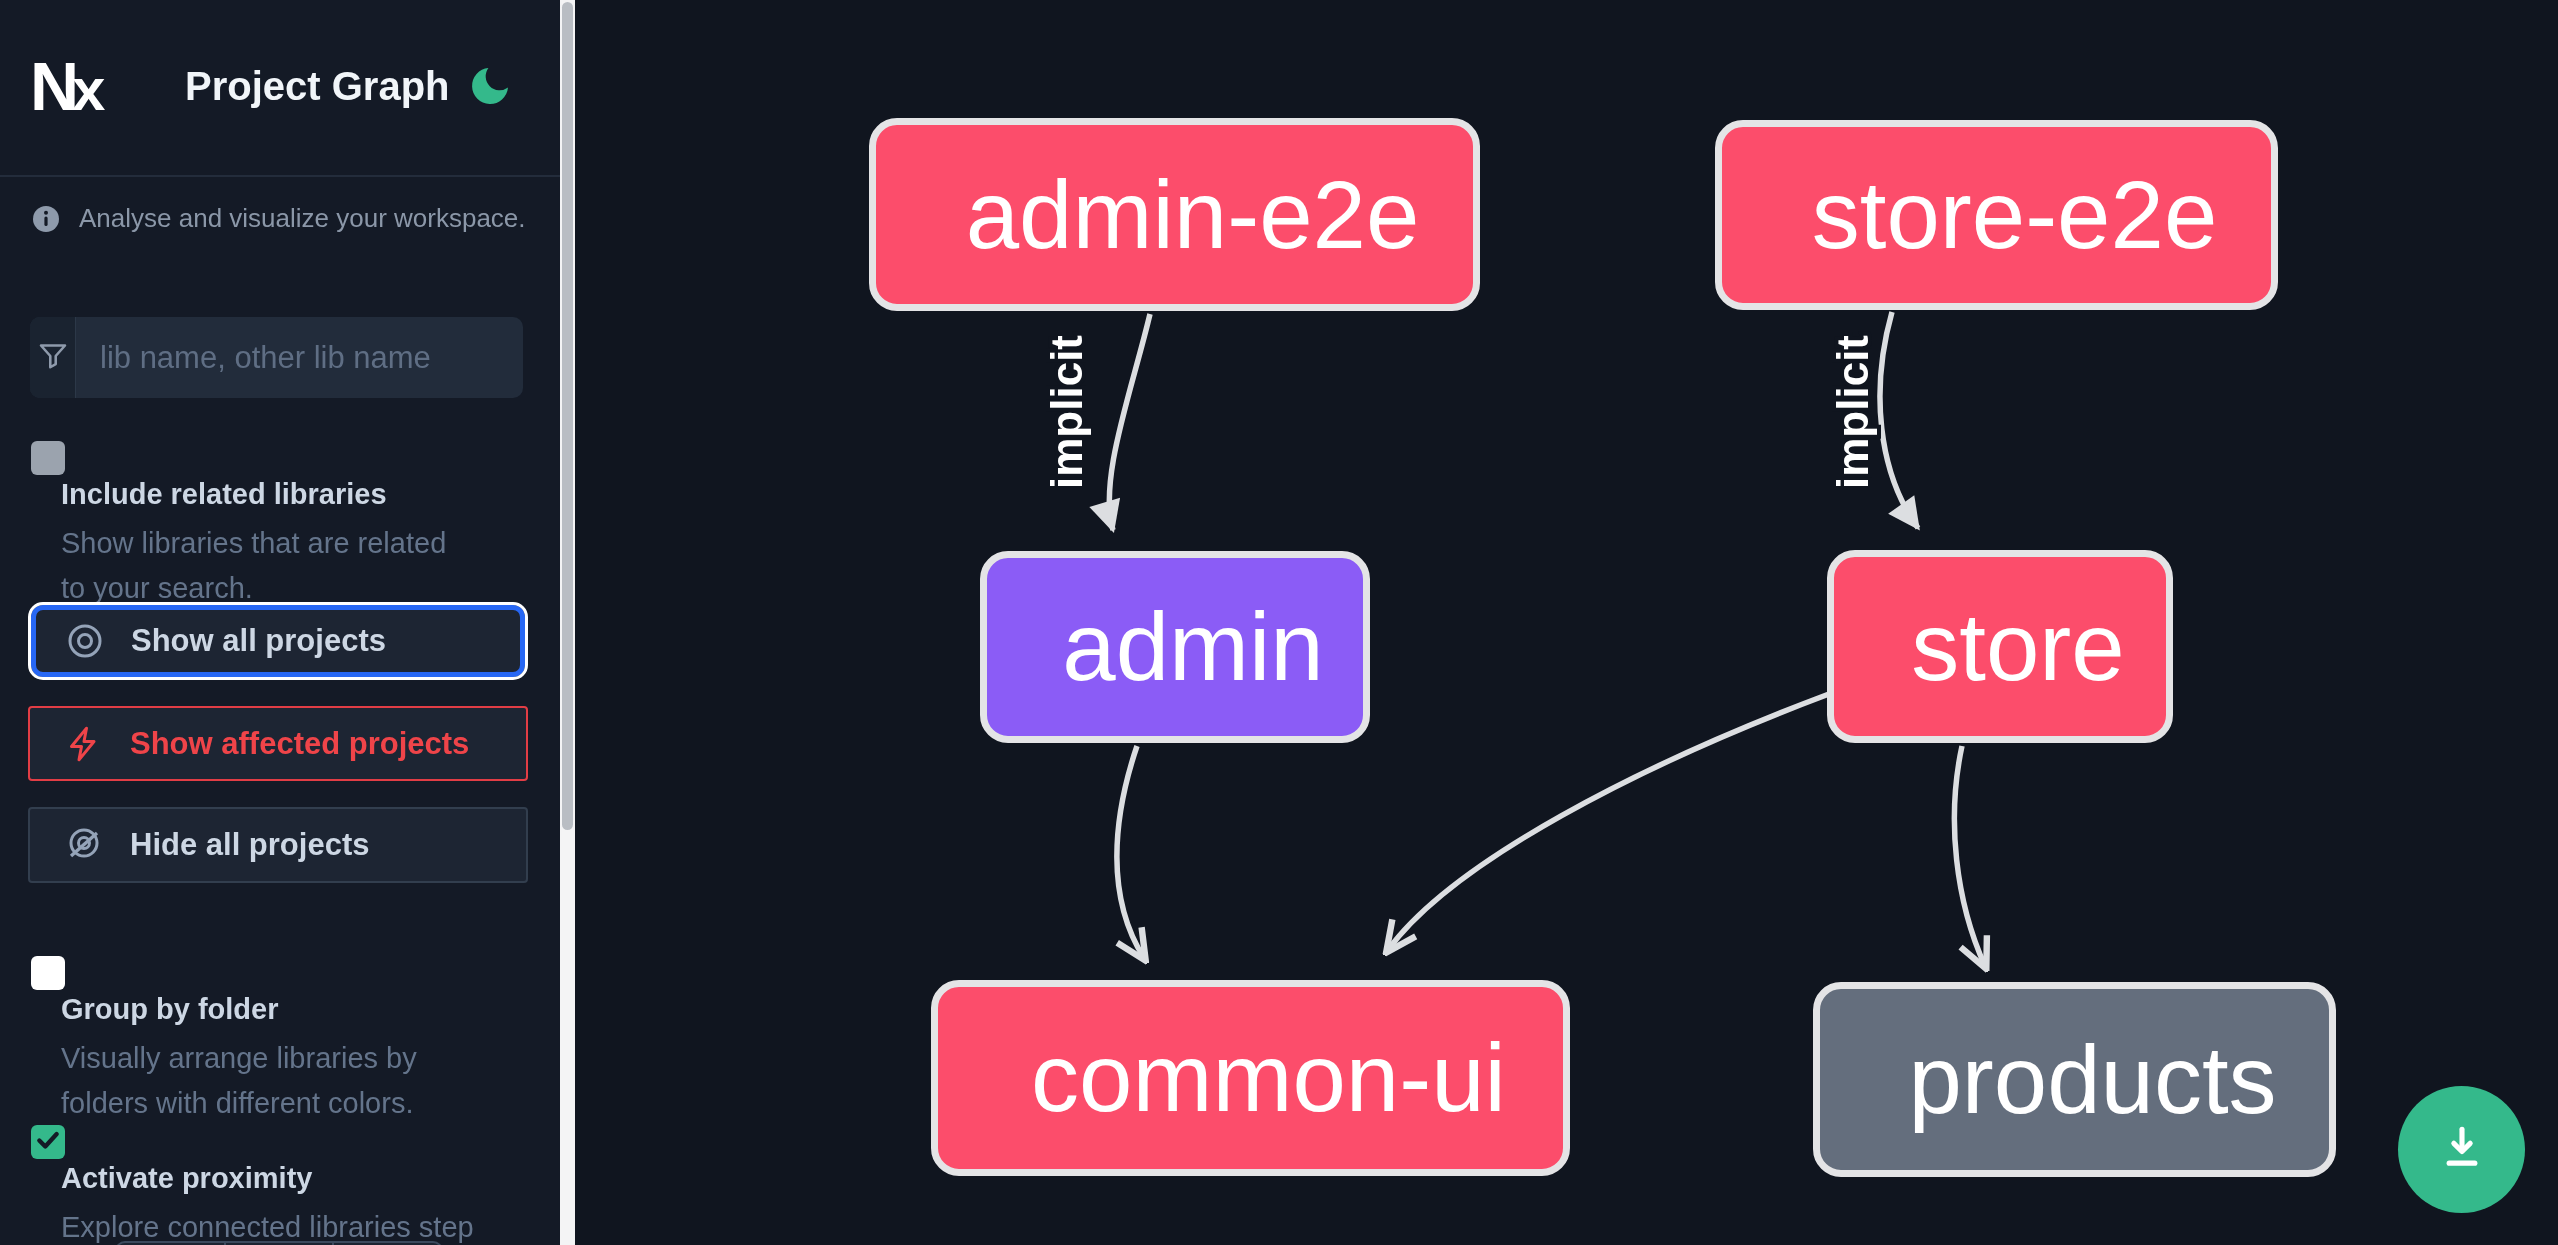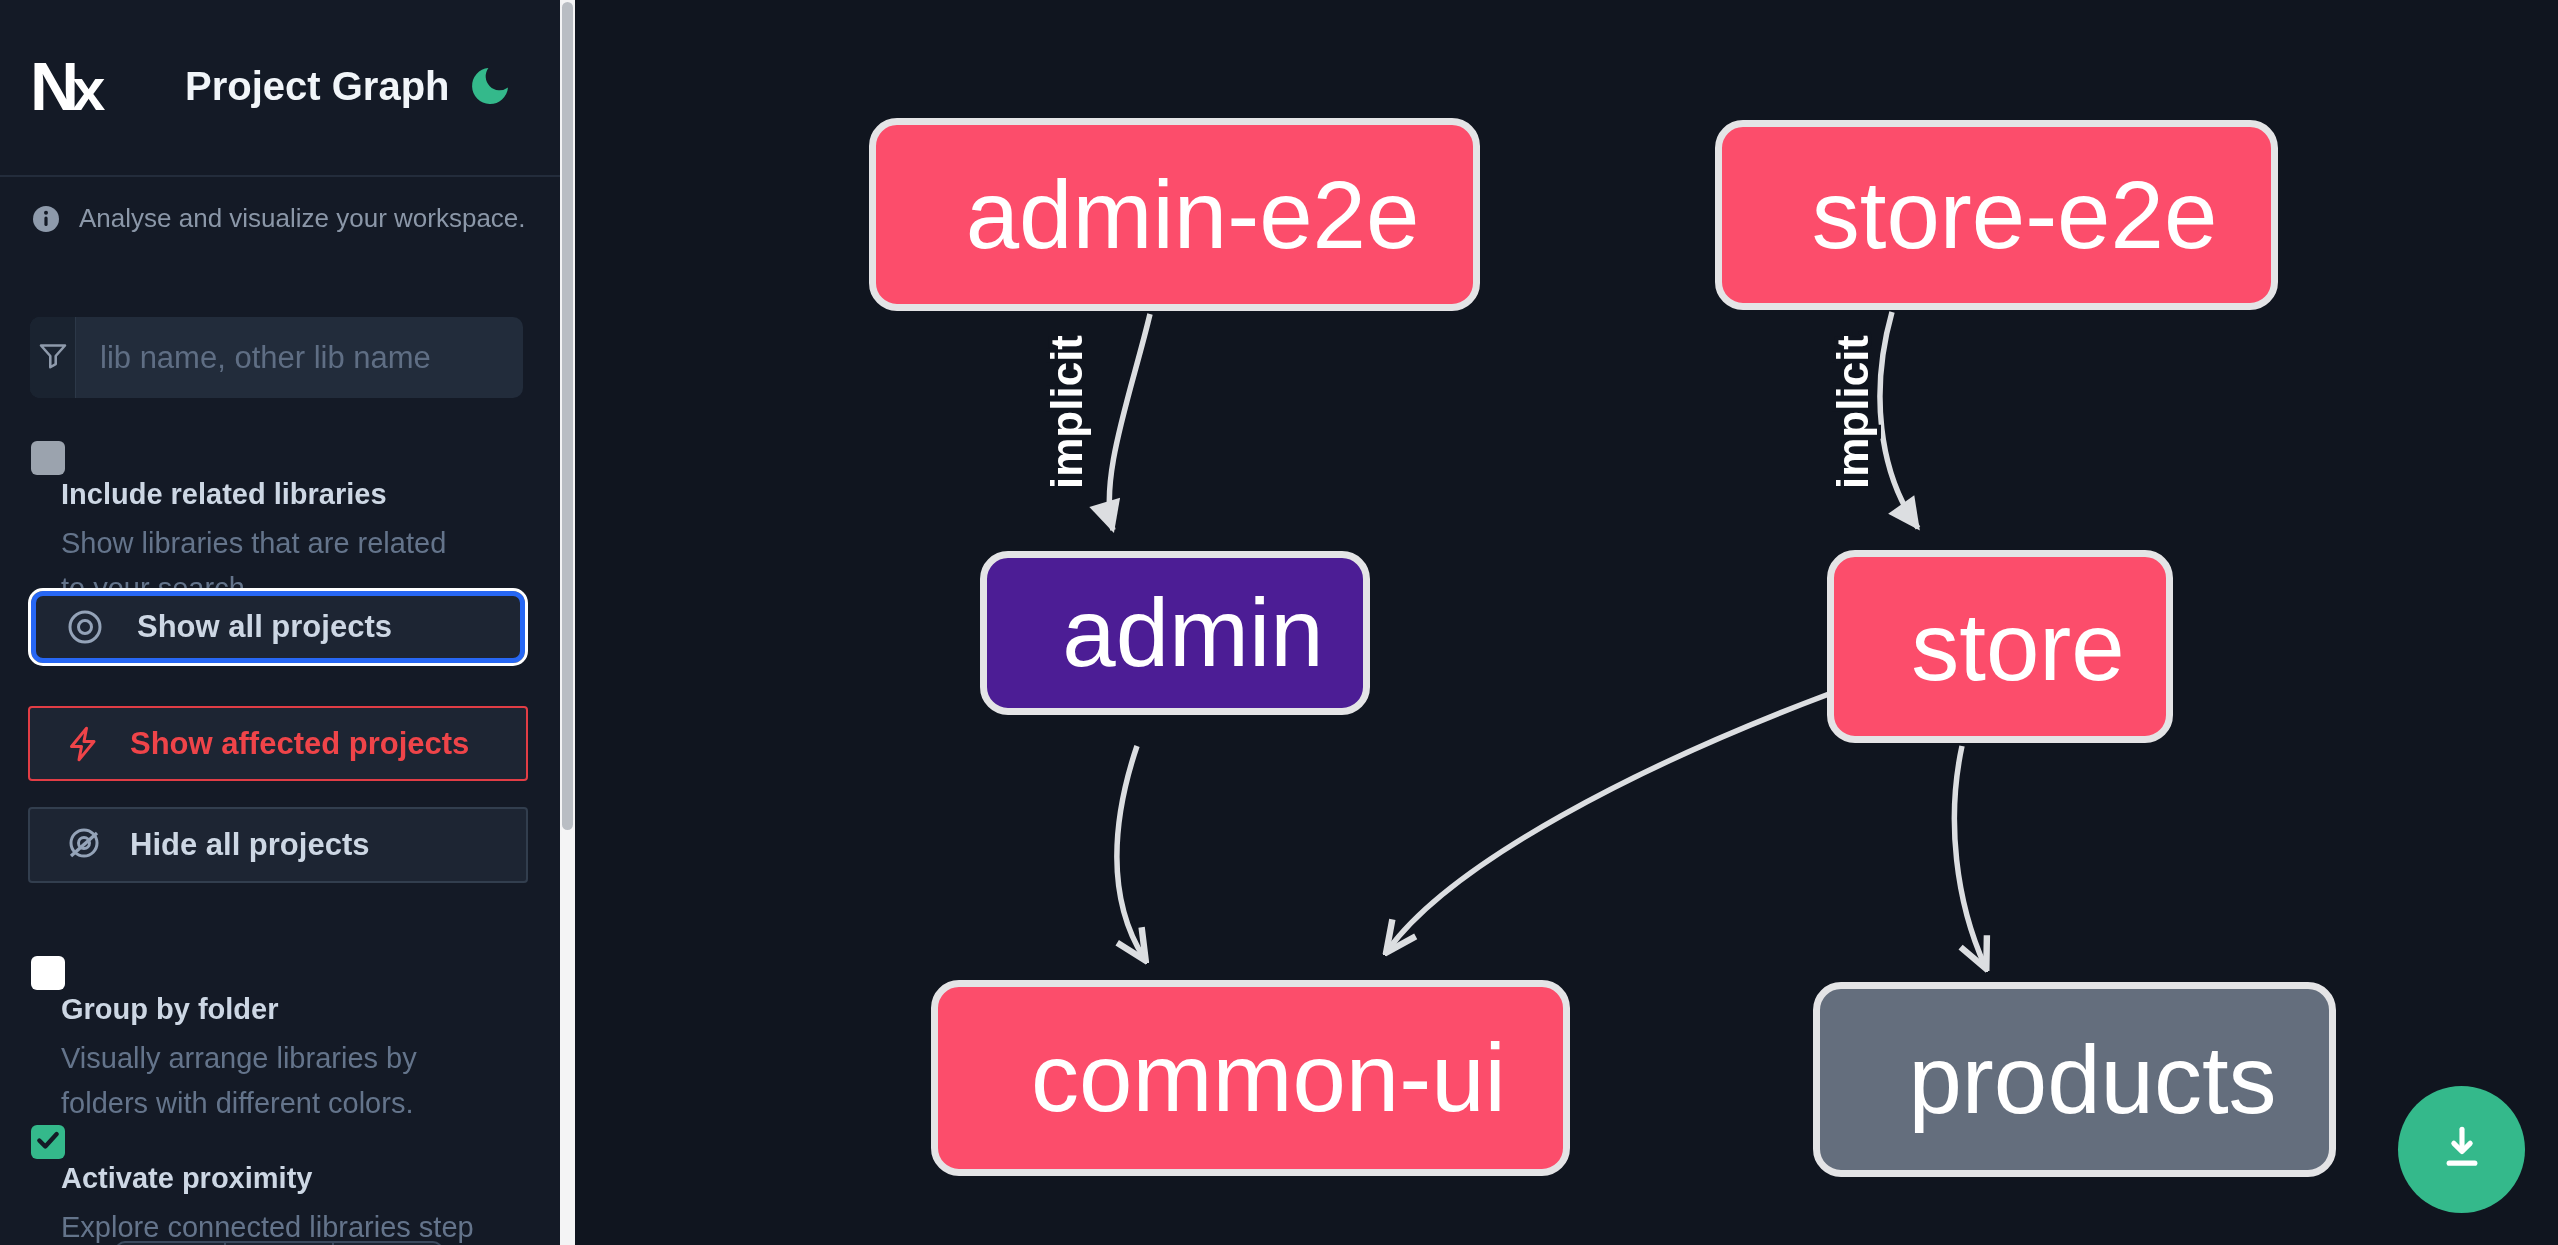--- a/index.html
+++ b/index.html
@@ -43,22 +43,22 @@
   .opt-body { margin-left:30px; width:430px; }
   .opt-label { font-size:29px; font-weight:700; color:#cdd7e4; line-height:38px; }
   .opt-desc  { font-size:29px; color:#64748b; line-height:45px; margin-top:8px;
                width:415px; }
 
   .btn { position:absolute; left:28px; width:500px; border-radius:4px;
          background:#1d2533; display:flex; align-items:center; cursor:pointer;
          padding-left:34px; }
   .btn .btn-icon { width:40px; height:40px; margin-right:26px; flex:0 0 auto; }
   .btn .btn-label { font-size:31px; font-weight:600; color:#cdd7e4; }
-  .btn-showall { top:588px; height:78px; border:3px solid #ffffff; border-radius:15px;
-                 box-shadow: inset 0 0 0 5px #2767f4; gap: 6px; }
+  .btn-showall { top:602px; height:78px; border:3px solid #ffffff; border-radius:15px;
+                 box-shadow: inset 0 0 0 5px #2767f4; }
   .btn-affected { top:706px; height:75px; border:2px solid #e23d45; }
   .btn-affected .btn-label { color:#ef4449; }
   .btn-hideall { top:807px; height:76px; border:2px solid #323e4e; }
 
   .stepper { position:absolute; left:115px; top:1241px; width:328px; height:24px;
              background:#1c2432; border:2px solid #3c4a5e; border-bottom:none;
              border-radius:10px 10px 0 0; display:flex; }
   .stepper .seg { flex:1; }
   .stepper .seg + .seg { border-left:2px solid #3c4a5e; }
 
@@ -224,21 +224,21 @@
     <text class="edge-label" transform="translate(1082 412) rotate(-90)" text-anchor="middle">implicit</text>
     <text class="edge-label" transform="translate(1868 412) rotate(-90)" text-anchor="middle">implicit</text>
   </svg>
 
   <div class="gnode" style="left: 869px; top: 118px; width: 611px; height: 193px; background: rgb(252, 77, 107);">
     <span>admin-e2e</span>
   </div>
   <div class="gnode" style="left: 1715px; top: 120px; width: 563px; height: 190px; background: rgb(252, 77, 107);">
     <span>store-e2e</span>
   </div>
-  <div class="gnode" style="left: 980px; top: 551px; width: 390px; height: 164px; background: #4c1d95;">
+  <div class="gnode" style="left: 980px; top: 551px; width: 390px; height: 192px; background: #8b5cf6;">
     <span>admin</span>
   </div>
   <div class="gnode" style="left: 1827px; top: 550px; width: 346px; height: 193px; background: rgb(252, 77, 107);">
     <span>store</span>
   </div>
   <div class="gnode" style="left: 931px; top: 980px; width: 639px; height: 196px; background: rgb(252, 77, 107);">
     <span>common-ui</span>
   </div>
   <div class="gnode" style="left: 1813px; top: 982px; width: 523px; height: 195px; background: rgb(100, 110, 125);">
     <span>products</span>

